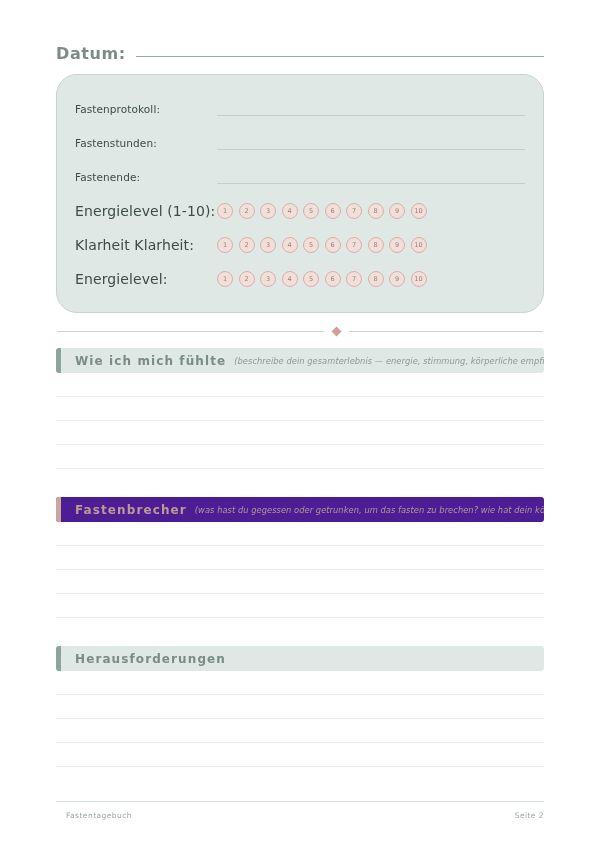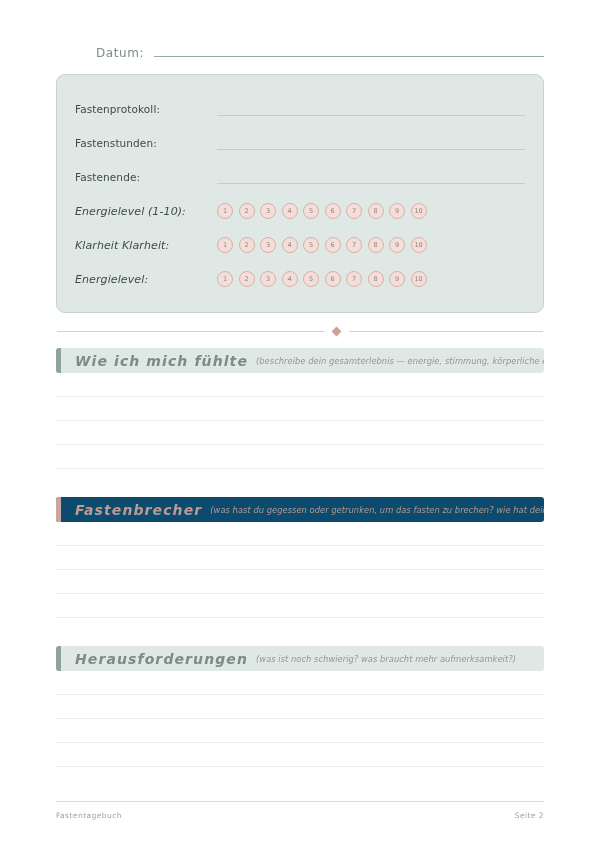--- a/index.html
+++ b/index.html
@@ -28,41 +28,40 @@
 
   
   .datum-row {
     display: flex;
     align-items: flex-end;
     gap: 10px;
     padding-top: 60px;
     height: 26px;
   }
   .datum-label {
-    font-size: 12px;
-    font-weight: 400;
+    font-size: 16px;
+    font-weight: 700;
     letter-spacing: 0.6px;
     color: #7d8c88;
     white-space: nowrap;
     line-height: 13px;
-    margin-left: 40px;
   }
   .datum-line {
     flex: 1;
     height: 1px;
     background: #9aaaa6;
     margin-bottom: 3px;
   }
 
   
   .card {
     margin-top: 14px;
     background: #dfe8e4;
     border: 1px solid #c6d4cf;
-    border-radius: 9px;
+    border-radius: 21px;
     padding: 17px 18px 16px 18px;
   }
 
   .field-row {
     display: flex;
     align-items: center;
     height: 34px;
   }
   .field-label {
     font-size: 10.5px;
@@ -84,27 +83,26 @@
     background: #c3cfca;
   }
 
   
   .rating-row {
     display: flex;
     align-items: center;
     height: 34px;
   }
   .rating-label {
-    font-size: 11px;
+    font-size: 14px;
     color: #3d4b49;
     width: 142px;
     flex: 0 0 142px;
     white-space: nowrap;
     letter-spacing: 0.1px;
-    font-style: italic;
   }
   .dots {
     display: flex;
     gap: 5.5px;
     align-items: center;
   }
   .dot {
     width: 16px;
     height: 16px;
     border-radius: 50%;
@@ -145,38 +143,37 @@
   .section { margin-bottom: 0; }
 
   .section-header {
     display: flex;
     align-items: center;
     border-radius: 3px;
     overflow: hidden;
     height: 25px;
     background: #dfe8e4;
   }
-  .section-header.rose { background: #0c4a6e; }
+  .section-header.rose { background: #4c1d95; }
 
   .accent {
     width: 5px;
     align-self: stretch;
     background: #8fa39e;
     flex: 0 0 5px;
   }
   .accent.rose { background: #caa79c; }
 
   .section-title {
-    font-size: 14px;
+    font-size: 12px;
     font-weight: 700;
     letter-spacing: 1.1px;
     color: #7b8b87;
     margin-left: 14px;
     white-space: nowrap;
-    font-style: italic;
   }
   .section-title.rose { color: #bd9b92; }
 
   .section-hint {
     font-size: 8.3px;
     font-style: italic;
     color: #8d9996;
     margin-left: 8px;
     white-space: nowrap;
     overflow: hidden;
@@ -203,20 +200,21 @@
   }
   .footer-rule {
     height: 1px;
     background: #d5dcda;
     margin-bottom: 9px;
   }
   .footer-row {
     display: flex;
     justify-content: space-between;
     align-items: baseline;
+    margin-left: 10px;
   }
   .footer-text {
     font-size: 7.5px;
     color: #9aa5a2;
     letter-spacing: 0.45px;
   }
 </style>
 </head>
 <body>
 
@@ -330,21 +328,20 @@
       <div class="line"></div>
     </div>
   </div>
 
   <div class="gap-after-section"></div>
 
   <div class="section">
     <div class="section-header">
       <span class="accent"></span>
       <span class="section-title">Herausforderungen</span>
-      <span class="section-hint">(was ist noch schwierig? was braucht mehr aufmerksamkeit?)</span>
     </div>
     <div class="lines">
       <div class="line"></div>
       <div class="line"></div>
       <div class="line"></div>
       <div class="line"></div>
     </div>
   </div>
 
   <div class="footer">

